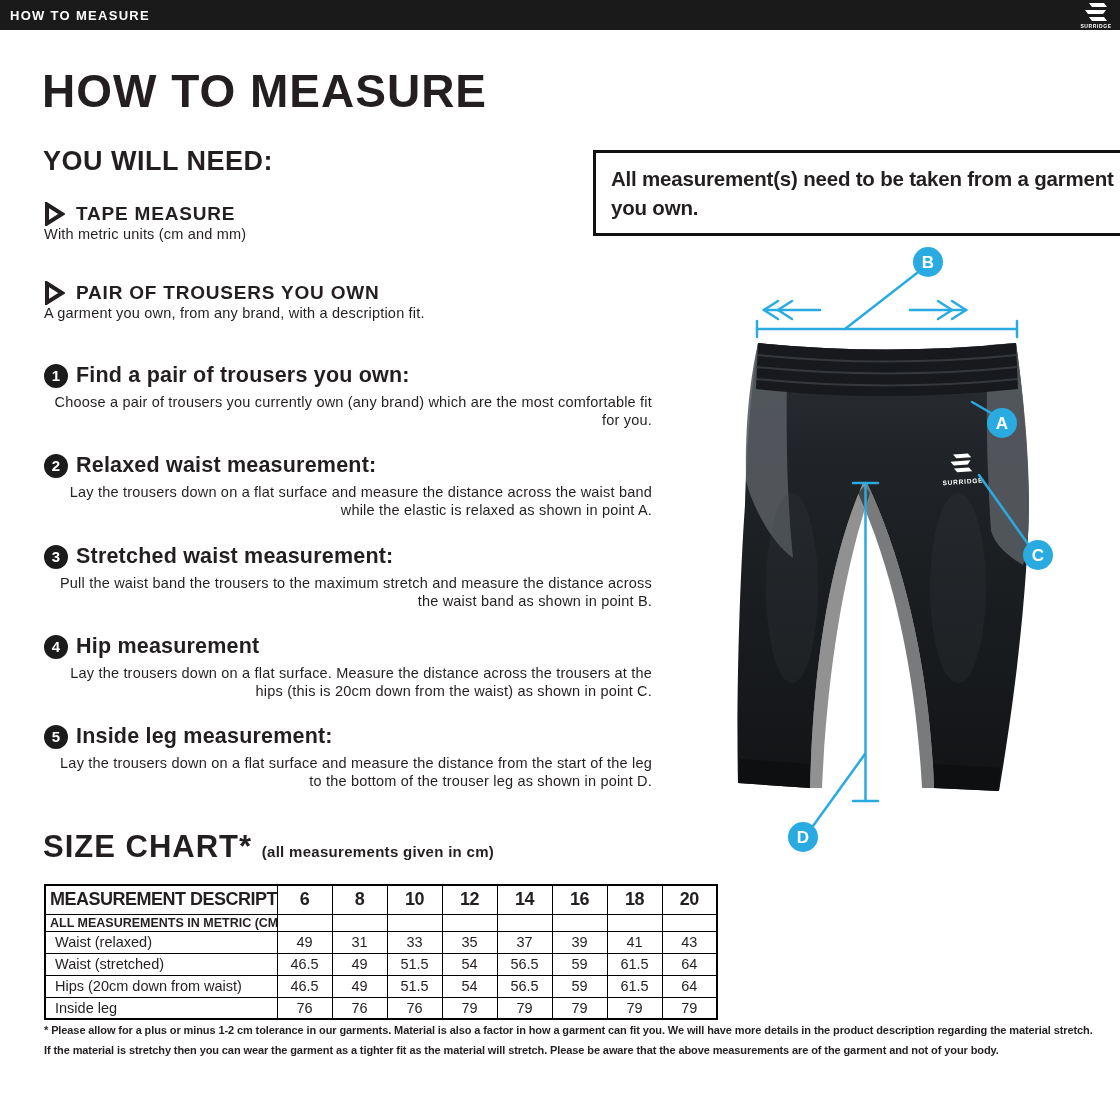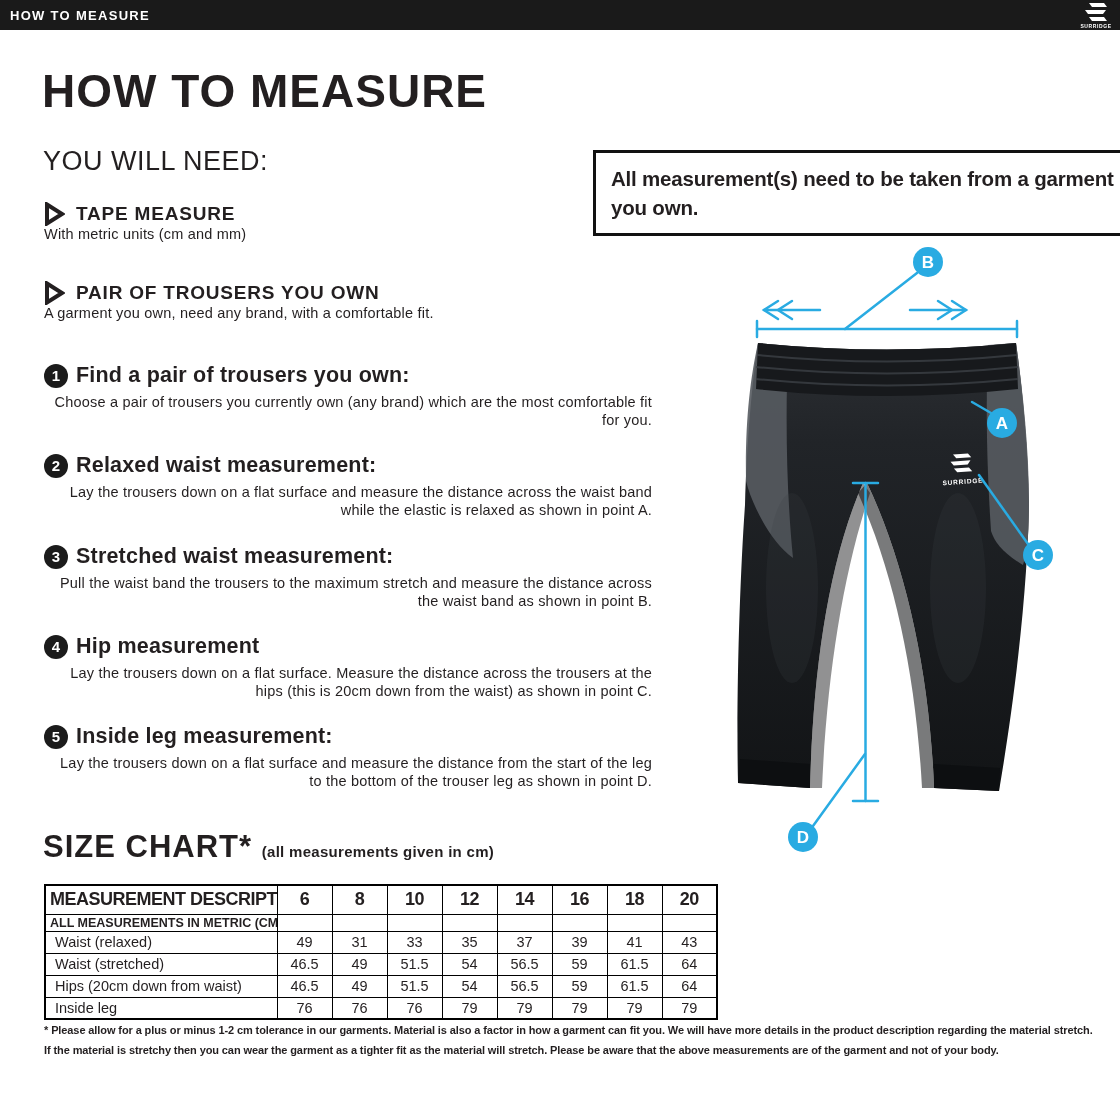--- a/index.html
+++ b/index.html
@@ -9,21 +9,21 @@
   
   .topbar{position:absolute;top:0;left:0;width:1120px;height:30px;background:#1a1a1a;
           display:flex;align-items:center;justify-content:space-between;box-sizing:border-box;
           padding:0 8px 0 10px;}
   .topbar-title{color:#fff;font-size:13px;font-weight:bold;letter-spacing:1.3px;}
   .topbar-logo{display:block;}
 
   
   .page-title{position:absolute;left:42px;top:64px;font-size:46px;font-weight:bold;
               letter-spacing:1px;margin:0;}
-  .need-heading{position:absolute;left:43px;top:146px;font-size:27px;font-weight:normal;
+  .need-heading{position:absolute;left:43px;top:146px;font-size:27px;font-weight:bold;
                 letter-spacing:.5px;}
 
   .need-item{position:absolute;left:44px;width:600px;}
   .need-item .row{display:flex;align-items:center;gap:11px;}
   .need-label{font-size:19px;font-weight:bold;letter-spacing:.8px;}
   .need-desc{font-size:14.5px;font-weight:normal;letter-spacing:.2px;margin-top:0;}
 
   .step{position:absolute;left:44px;width:608px;}
   .step-head{display:flex;align-items:center;gap:8px;}
   .step-num{width:24px;height:24px;border-radius:50%;background:#1b1b1b;color:#fff;
@@ -85,21 +85,21 @@
   <div class="need-desc">With metric units (cm and mm)</div>
 </div>
 
 <div class="need-item" style="top:281px">
   <div class="row">
     <svg width="21" height="24" viewBox="0 0 21 24">
       <path d="M3 2.5 L18 12 L3 21.5 Z" fill="none" stroke="#231f20" stroke-width="4" stroke-linejoin="miter"></path>
     </svg>
     <span class="need-label">PAIR OF TROUSERS YOU OWN</span>
   </div>
-  <div class="need-desc">A garment you own, need any brand, with a comfortable fit.</div>
+  <div class="need-desc">A garment you own, from any brand, with a description fit.</div>
 </div>
 
 <div class="note-box">
   <span>All measurement(s) need to be taken from a garment you own.</span>
 </div>
 
 <div class="step" style="top:363px">
   <div class="step-head">
     <span class="step-num">1</span>
     <span class="step-title">Find a pair of trousers you own:</span>

